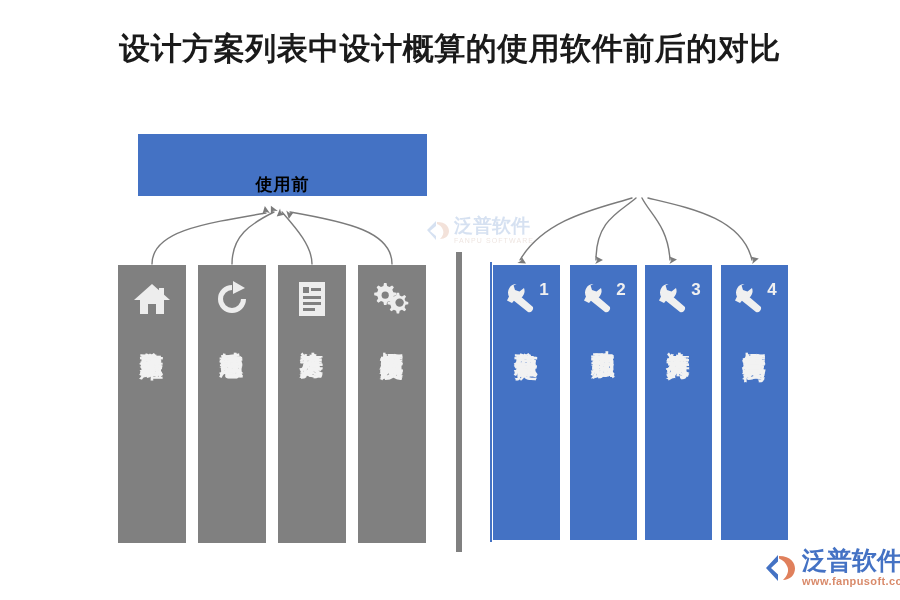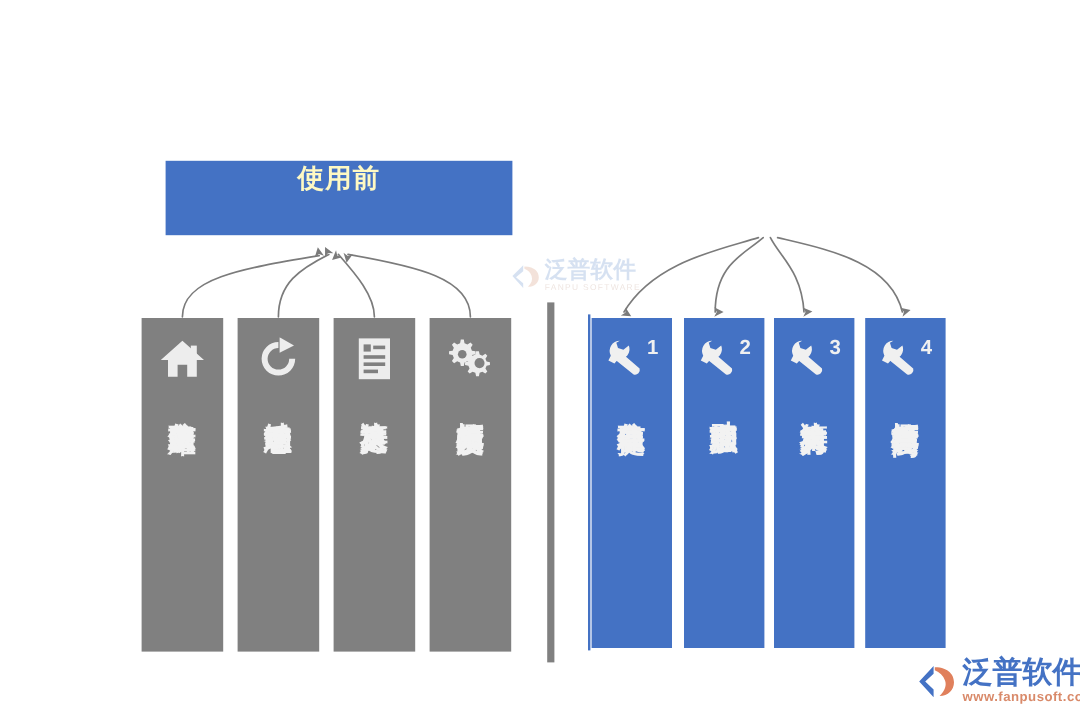--- a/index.html
+++ b/index.html
@@ -31,24 +31,24 @@
     font-weight: bold;
     color: #1a1a1a;
     letter-spacing: 0.5px;
     white-space: nowrap;
   }
 
   
   .header-box {
     position: absolute;
     display: flex;
-    align-items: flex-start;
+    align-items: flex-end;
     justify-content: center;
-    color: #fef9c3;
-    font-size: 22px;
+    color: #000000;
+    font-size: 17px;
     font-weight: bold;
     letter-spacing: 1px;
   }
   .header-before {
     left: 138px;
     top: 134px;
     width: 289px;
     height: 62px;
     background: #4472c4;
   }
@@ -191,20 +191,21 @@
     letter-spacing: 0.4px;
     margin-top: 3px;
     white-space: nowrap;
   }
 </style>
 </head>
 <body>
 
 <div id="stage">
 
+  <div class="title">设计方案列表中设计概算的使用软件前后的对比</div>
 
   <svg class="arrows" viewBox="0 0 900 600" width="900" height="600">
     <defs>
       <marker id="arrUp" markerWidth="9" markerHeight="9" refX="4.5" refY="7.6" orient="auto" markerUnits="userSpaceOnUse">
         <path d="M4.5 0.6 L8.4 8.4 L4.5 6.3 L0.6 8.4 Z" fill="#7b7b7b"></path>
       </marker>
       <marker id="arrDown" markerWidth="9" markerHeight="9" refX="4.5" refY="7.6" orient="auto" markerUnits="userSpaceOnUse">
         <path d="M4.5 0.6 L8.4 8.4 L4.5 6.3 L0.6 8.4 Z" fill="#7b7b7b"></path>
       </marker>
     </defs>

